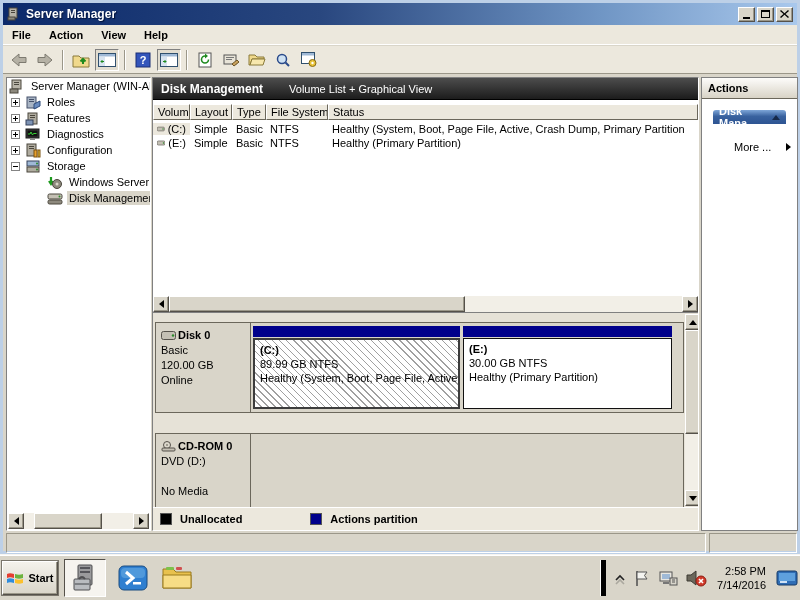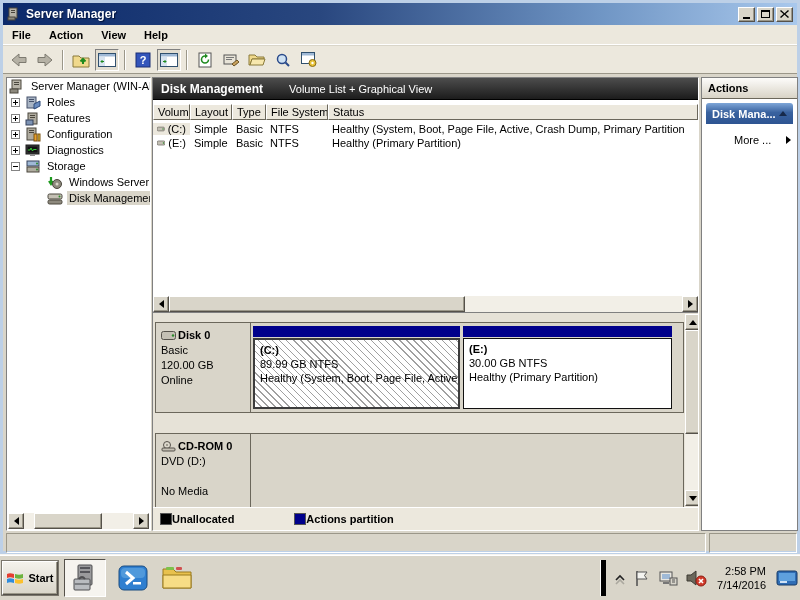--- a/index.html
+++ b/index.html
@@ -108,35 +108,35 @@
   .part { position:absolute; top:3px; bottom:3px; }
   .part .stripe { height:11px; background:#00008b; margin-bottom:1px; }
   .part .body { position:absolute; left:0; right:0; top:12px; bottom:0; border:1px solid #111; background:#fff; padding:3px 5px; line-height:14px; overflow:hidden; white-space:nowrap; }
   .part.selected .body {
     border:2px solid #3c3c3c;
     background:repeating-linear-gradient(45deg,#ffffff 0px,#ffffff 4px,#a0a0a0 4px,#a0a0a0 5px);
   }
   .part .nm { font-weight:bold; }
   .legend {
     position:absolute; left:0; right:0; bottom:0; height:23px; top:429px;
-    background:#ece8dd; border-top:1px solid #fff; display:flex; align-items:center; padding-left:7px; 
+    background:#ece8dd; border-top:1px solid #fff; display:flex; align-items:center; padding-left:7px; gap:8px;
   }
   .swatch { width:12px; height:12px; border:1px solid #555; }
   .legend b { margin-right:60px; }
   
   .actions-panel {
     position:absolute; left:698px; top:74px; width:97px; height:454px;
     background:#fff; border:1px solid #808080;
   }
   .actions-header {
     height:21px; background:linear-gradient(#fdfcfa,#d8d3c6); border-bottom:1px solid #6b675b;
     font-weight:bold; display:flex; align-items:center; padding-left:6px;
   }
   .action-group {
-    margin:4px; height:21px; border-radius:3px 3px 0 0;
+    margin:11px; height:14px; border-radius:3px 3px 0 0;
     background:linear-gradient(#7ea6d8,#39629f 45%,#2d5492);
     color:#fff; font-weight:bold; display:flex; align-items:center; padding:0 6px;
   }
   .action-group .tri-up { margin-left:auto; width:0; height:0; border:4px solid transparent; border-bottom:5px solid #16294a; border-top:0; }
   .action-more { display:flex; align-items:center; padding:6px 6px 6px 32px; }
   .action-more .tri.right { margin-left:auto; border-left-color:#000; }
   
   .statusbar { position:absolute; left:3px; top:530px; width:791px; height:20px; display:flex; gap:3px; }
   .status-cell { border:1px solid; border-color:#9b9789 #fff #fff #9b9789; height:100%; }
   .status-cell.s1 { width:700px; } .status-cell.s2 { flex:1; }
@@ -302,37 +302,37 @@
           <rect x="3" y="2" width="9" height="11" fill="#b0aca0" stroke="#4a463c"></rect>
           <rect x="5" y="4" width="5" height="1" fill="#4a463c"></rect>
           <rect x="5" y="6" width="5" height="1" fill="#4a463c"></rect>
           <rect x="1" y="9" width="7" height="5" fill="#7d93b4" stroke="#36425c"></rect>
         </svg>
       <span class="lbl">Features</span>
     </div>
     <div class="tree-row indent1">
       <span class="exp plus"></span>
       <svg class="tree-icon" viewBox="0 0 16 15">
+          <rect x="1" y="2" width="13" height="9" fill="#3a3a3a" stroke="#1a1a1a"></rect>
+          <rect x="2.5" y="3.5" width="10" height="6" fill="#111"></rect>
+          <path d="M3 7 h2 l1 -2 l1.5 3 l1 -1.5 h3" stroke="#3ad23a" fill="none"></path>
+          <rect x="5" y="11" width="5" height="2" fill="#8a8a8a"></rect>
+        </svg>
+      <span class="lbl">Diagnostics</span>
+    </div>
+    <div class="tree-row indent1">
+      <span class="exp plus"></span>
+      <svg class="tree-icon" viewBox="0 0 16 15">
           <rect x="2" y="1" width="9" height="12" fill="#b0aca0" stroke="#4a463c"></rect>
           <rect x="4" y="3" width="5" height="1" fill="#4a463c"></rect>
           <rect x="4" y="5" width="5" height="1" fill="#4a463c"></rect>
           <rect x="9" y="7" width="3" height="7" fill="#e8a02c" stroke="#7a5210"></rect>
           <rect x="13" y="7" width="2" height="7" fill="#e8c23a" stroke="#7a5210"></rect>
         </svg>
       <span class="lbl">Configuration</span>
-    </div>
-    <div class="tree-row indent1">
-      <span class="exp plus"></span>
-      <svg class="tree-icon" viewBox="0 0 16 15">
-          <rect x="1" y="2" width="13" height="9" fill="#3a3a3a" stroke="#1a1a1a"></rect>
-          <rect x="2.5" y="3.5" width="10" height="6" fill="#111"></rect>
-          <path d="M3 7 h2 l1 -2 l1.5 3 l1 -1.5 h3" stroke="#3ad23a" fill="none"></path>
-          <rect x="5" y="11" width="5" height="2" fill="#8a8a8a"></rect>
-        </svg>
-      <span class="lbl">Diagnostics</span>
     </div>
     <div class="tree-row indent1">
       <span class="exp"></span>
       <svg class="tree-icon" viewBox="0 0 16 15">
           <rect x="2" y="2" width="12" height="5" fill="#9fb9d6" stroke="#36425c"></rect>
           <circle cx="12" cy="4.5" r="1" fill="#2a8a2a"></circle>
           <rect x="2" y="8" width="12" height="5" fill="#b0aca0" stroke="#4a463c"></rect>
           <circle cx="12" cy="10.5" r="1" fill="#2a8a2a"></circle>
         </svg>
       <span class="lbl">Storage</span>

